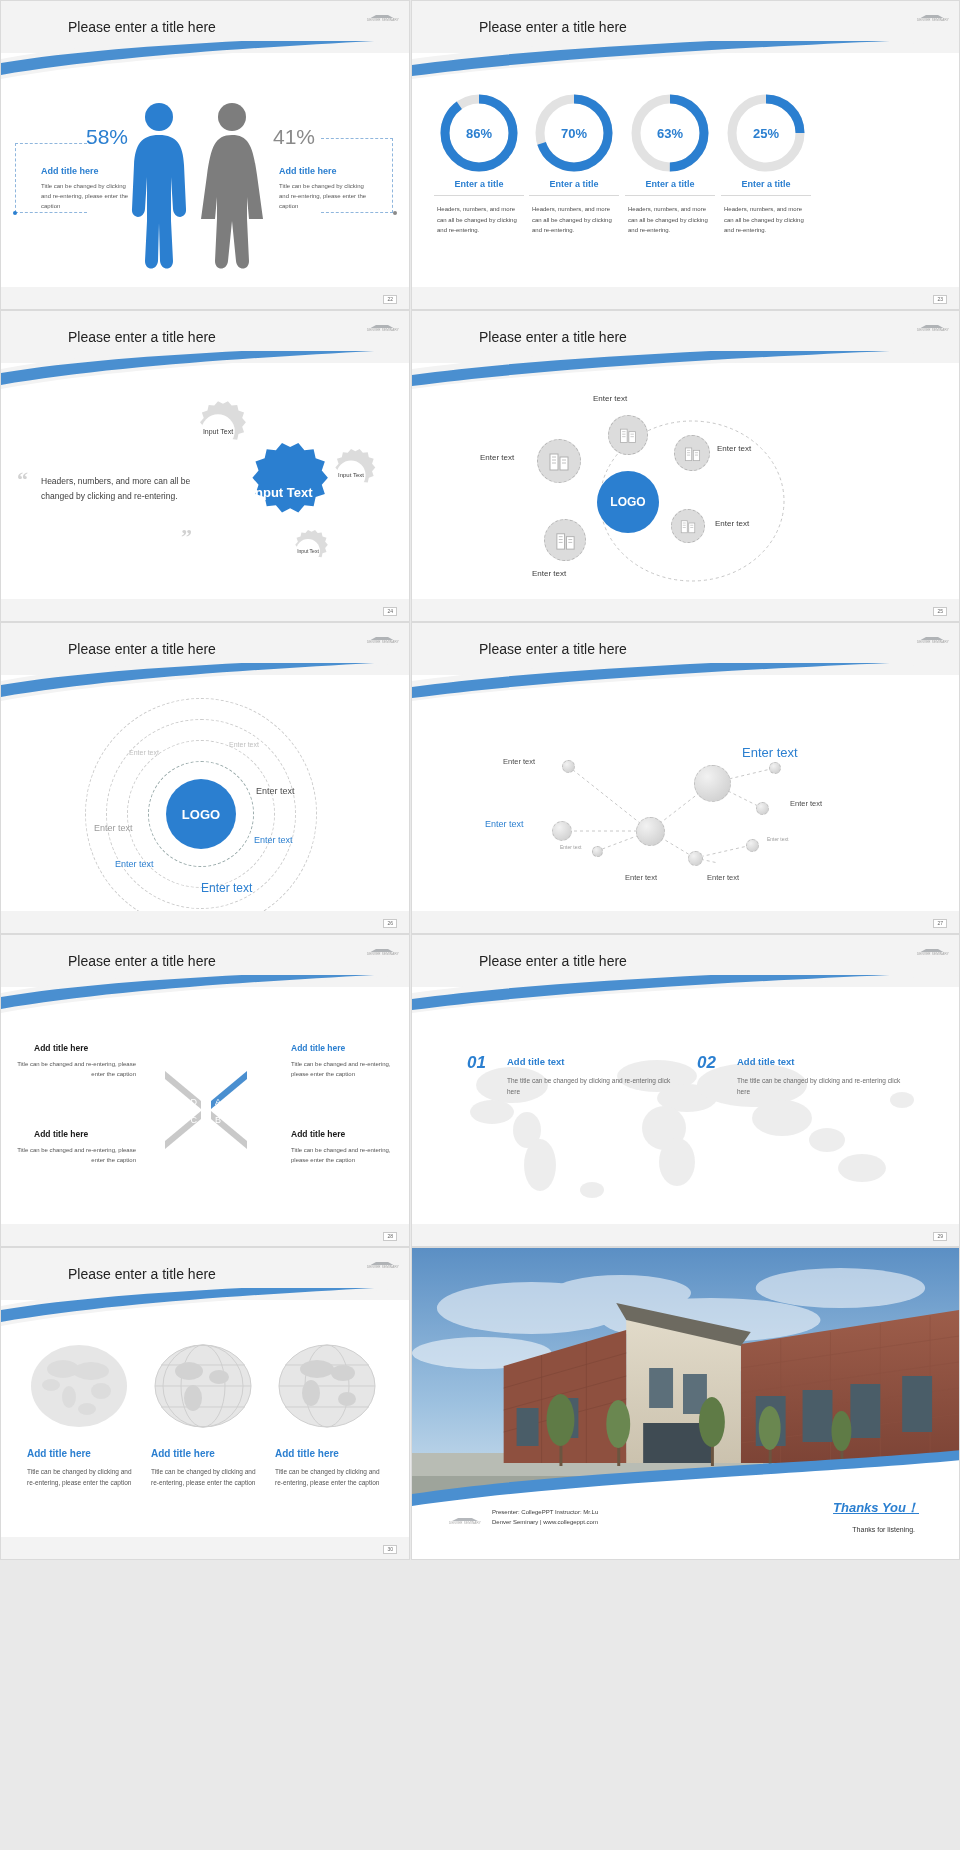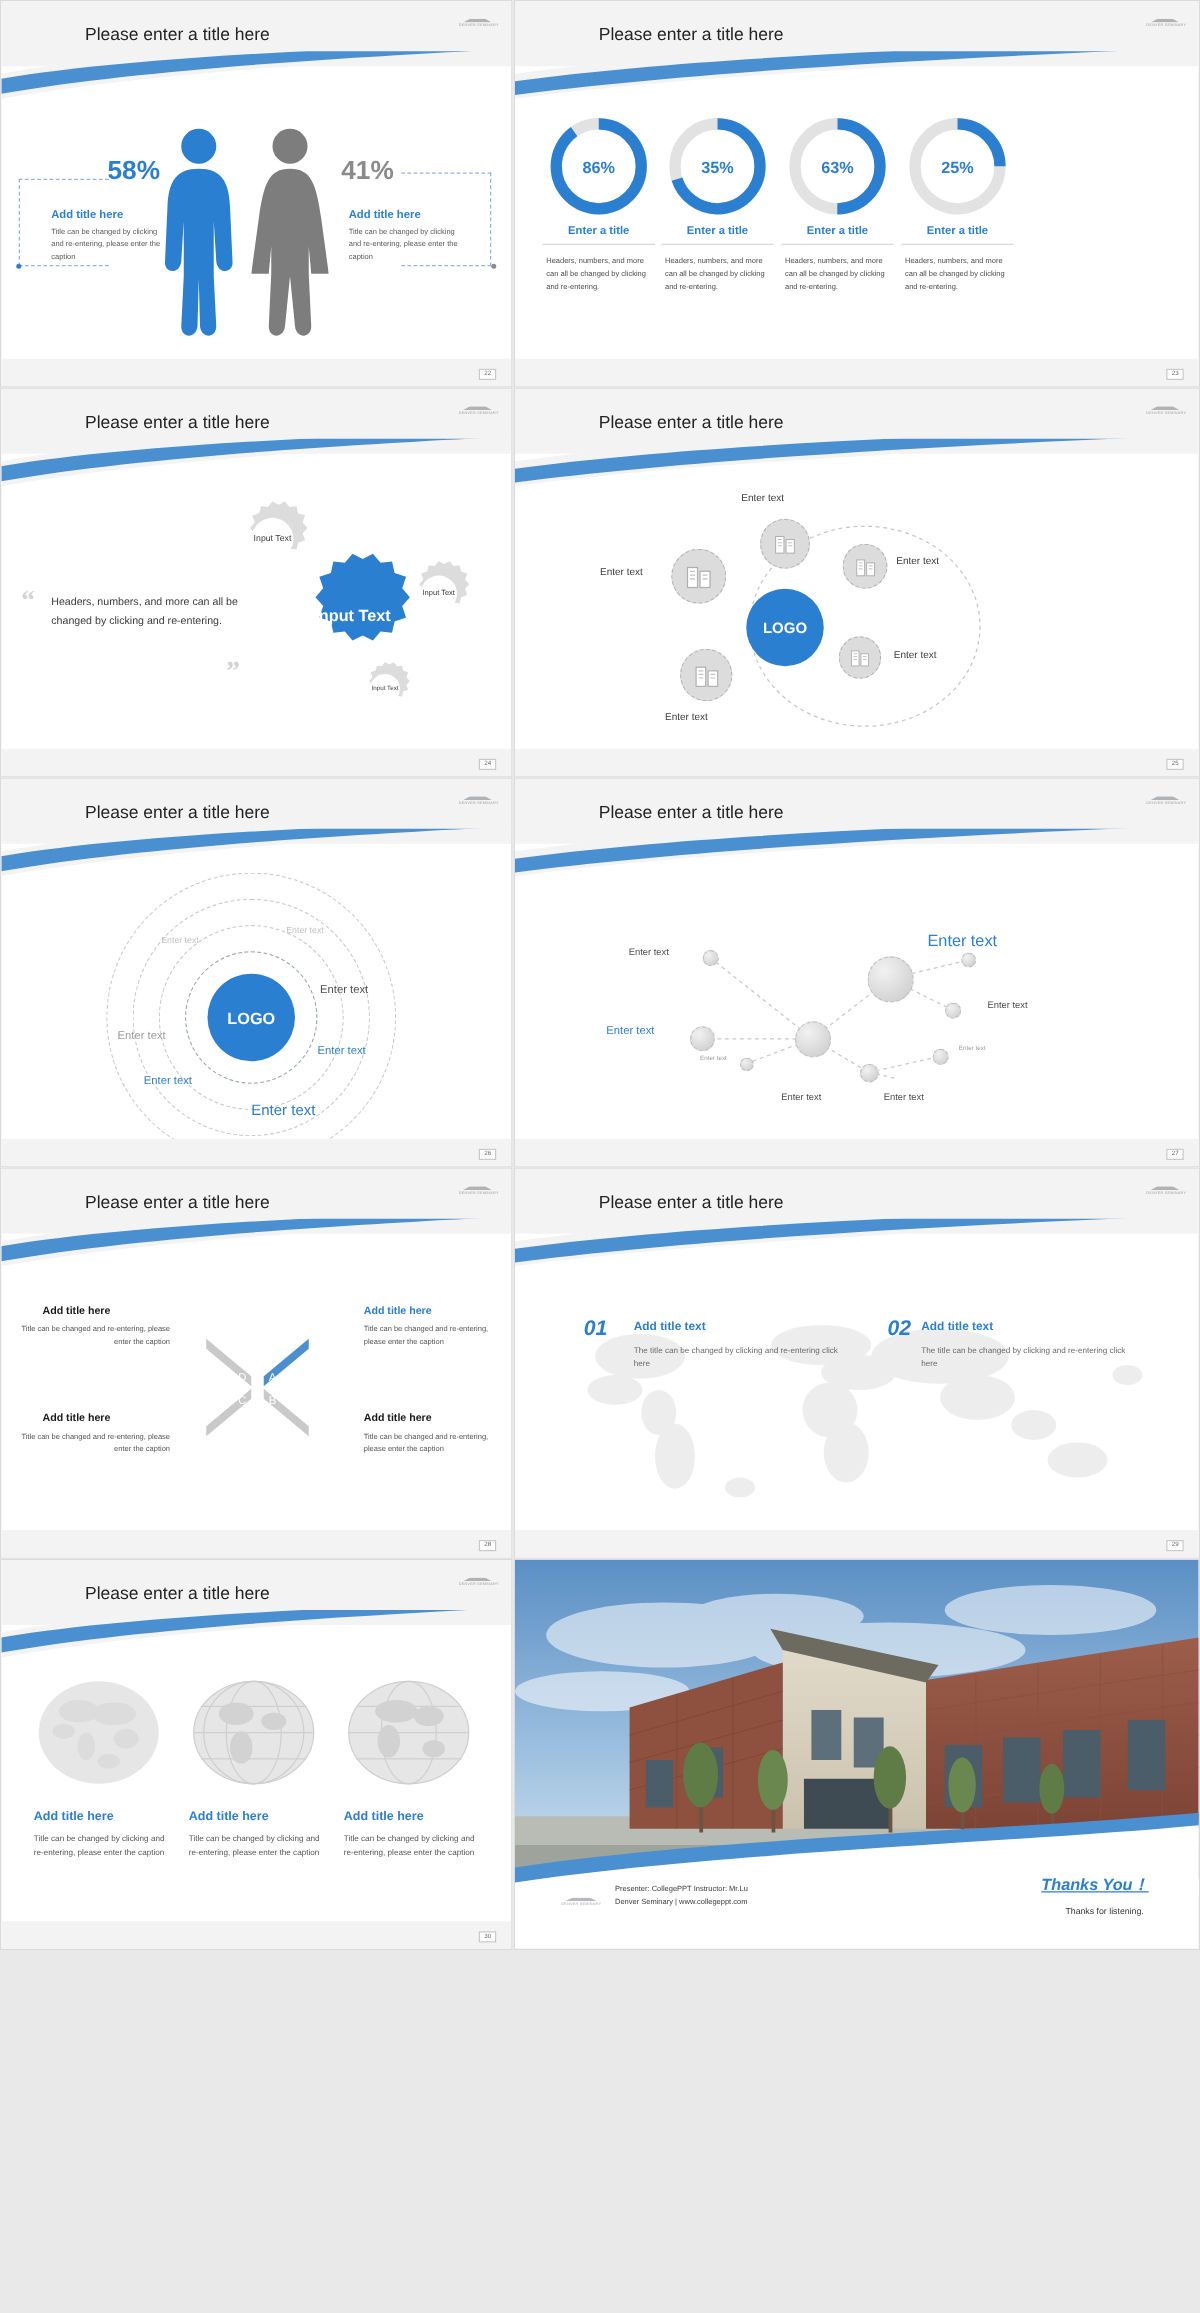--- a/index.html
+++ b/index.html
@@ -40,21 +40,21 @@
     border:1px solid #c9c9c9; background:#fff;
     padding:1px 3px; line-height:1;
   }
   .footband { position:absolute; left:0; bottom:0; width:100%; background:#f3f3f3;}
 
   
   .blue { color:#2b7fd0; }
   .grey { color:#8a8a8a; }
 
   
-  .pct { position:absolute; font-size:21px; font-weight:bold; }
+  .pct { position:absolute; font-size:21px; font-weight:normal; }
   .addt { position:absolute; font-size:9px; font-weight:bold; color:#2b7fd0; }
   .capt { position:absolute; font-size:6px; color:#5a5a5a; line-height:10px; }
   .dashbox { position:absolute; border:1px dashed #8fb6dd; }
   .person { position:absolute; }
 
   
   .donut { position:absolute; }
   .donut .dv {
     position:absolute; inset:0; display:flex; align-items:center;
     justify-content:center; font-size:13px; font-weight:bold; color:#2b7fd0;
@@ -176,21 +176,21 @@
   </div>
   <div class="dtitle" style="left:22px;top:178px;width:90px">Enter a title</div>
   <div class="drule" style="left:22px;top:194px;width:90px"></div>
   <div class="dbody" style="left:25px;top:203px;width:82px">Headers, numbers, and more can all be changed by clicking and re-entering.</div>
 
   <div class="donut" style="left:120px;top:90px;width:84px;height:84px">
     <svg width="84" height="84" viewBox="0 0 84 84">
       <circle cx="42" cy="42" r="34" fill="none" stroke="#e2e2e2" stroke-width="9"></circle>
       <circle cx="42" cy="42" r="34" fill="none" stroke="#2b7fd0" stroke-width="9" stroke-dasharray="149.5 256.4" transform="rotate(-90 42 42)"></circle>
     </svg>
-    <div class="dv">35%</div>
+    <div class="dv">70%</div>
   </div>
   <div class="dtitle" style="left:117px;top:178px;width:90px">Enter a title</div>
   <div class="drule" style="left:117px;top:194px;width:90px"></div>
   <div class="dbody" style="left:120px;top:203px;width:82px">Headers, numbers, and more can all be changed by clicking and re-entering.</div>
 
   <div class="donut" style="left:216px;top:90px;width:84px;height:84px">
     <svg width="84" height="84" viewBox="0 0 84 84">
       <circle cx="42" cy="42" r="34" fill="none" stroke="#e2e2e2" stroke-width="9"></circle>
       <circle cx="42" cy="42" r="34" fill="none" stroke="#2b7fd0" stroke-width="9" stroke-dasharray="106.8 299.1" transform="rotate(-90 42 42)"></circle>
     </svg>
@@ -536,21 +536,21 @@
             <ellipse cx="430" cy="128" rx="24" ry="14"></ellipse>
       <ellipse cx="160" cy="150" rx="12" ry="8"></ellipse>
             <ellipse cx="470" cy="60" rx="12" ry="8"></ellipse>
     </g>
   </svg>
 
   <div class="num" style="left:55px;top:118px">01</div>
   <div style="position:absolute;left:95px;top:121px;font-size:9.5px;font-weight:bold;color:#2b7fd0">Add title text</div>
   <div style="position:absolute;left:95px;top:140px;width:165px;font-size:6.5px;color:#6a6a6a;line-height:11px">The title can be changed by clicking and re-entering click here</div>
 
-  <div class="num" style="left:298px;top:118px">02</div>
+  <div class="num" style="left:285px;top:118px">02</div>
   <div style="position:absolute;left:325px;top:121px;font-size:9.5px;font-weight:bold;color:#2b7fd0">Add title text</div>
   <div style="position:absolute;left:325px;top:140px;width:165px;font-size:6.5px;color:#6a6a6a;line-height:11px">The title can be changed by clicking and re-entering click here</div>
 
   <div class="footband" style="height:22px"></div>
   <div class="pgnum" style="right:12px;bottom:5px">29</div>
  </div>
 </div>
 
 <div class="slide" style="height:313px">
  <div class="slide-body">

